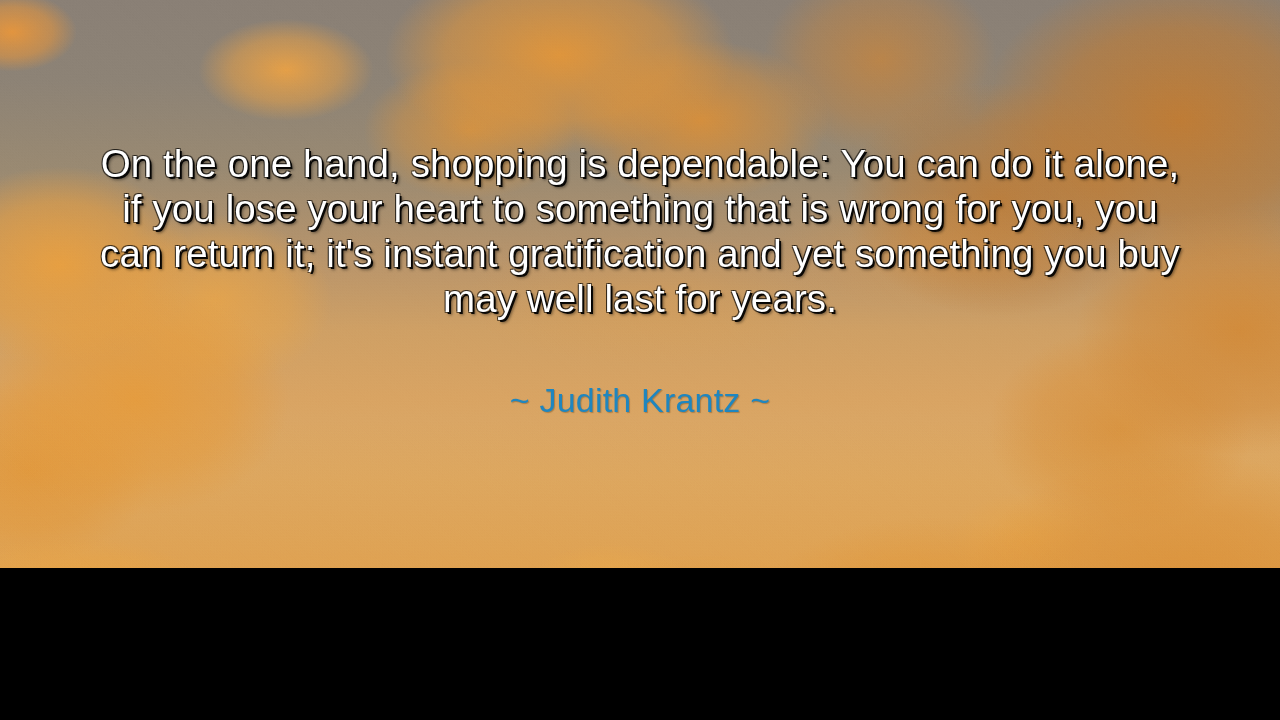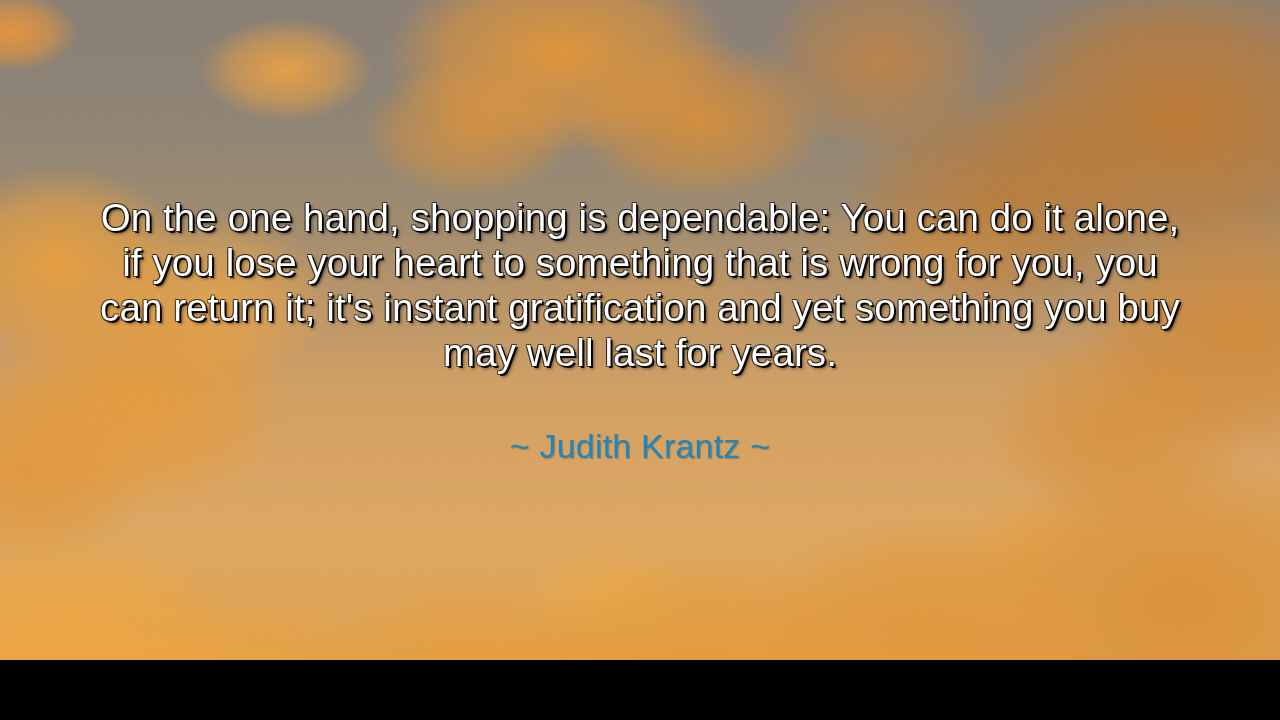--- a/index.html
+++ b/index.html
@@ -8,21 +8,21 @@
     padding: 0;
     background: #000;
   }
   body {
     font-family: "Liberation Sans", sans-serif;
   }
 
   #stage {
     position: relative;
     width: 1280px;
-    height: 660px;
+    height: 568px;
     overflow: hidden;
     background: #8e8476;
   }
 
   
   .sky {
     position: absolute;
     inset: 0;
     background:
       linear-gradient(to bottom,
@@ -124,21 +124,21 @@
     letter-spacing: 0.1px;
     text-shadow:
        2px 2px 0   rgba(0,0,0,0.92),
       -1px -1px 0  rgba(0,0,0,0.55),
        1px -1px 0  rgba(0,0,0,0.55),
       -1px  1px 0  rgba(0,0,0,0.55),
        3px 3px 3px rgba(0,0,0,0.45);
   }
 
   .quote-author {
-    margin: 0;
+    margin: 8px;
     padding-top: 52px;
     text-align: center;
     color: #1f86bf;
     font-size: 34px;
     line-height: 38px;
     font-weight: 400;
     letter-spacing: 0.2px;
     text-shadow: 1px 1px 1px rgba(90,55,15,0.35);
   }
 </style>

